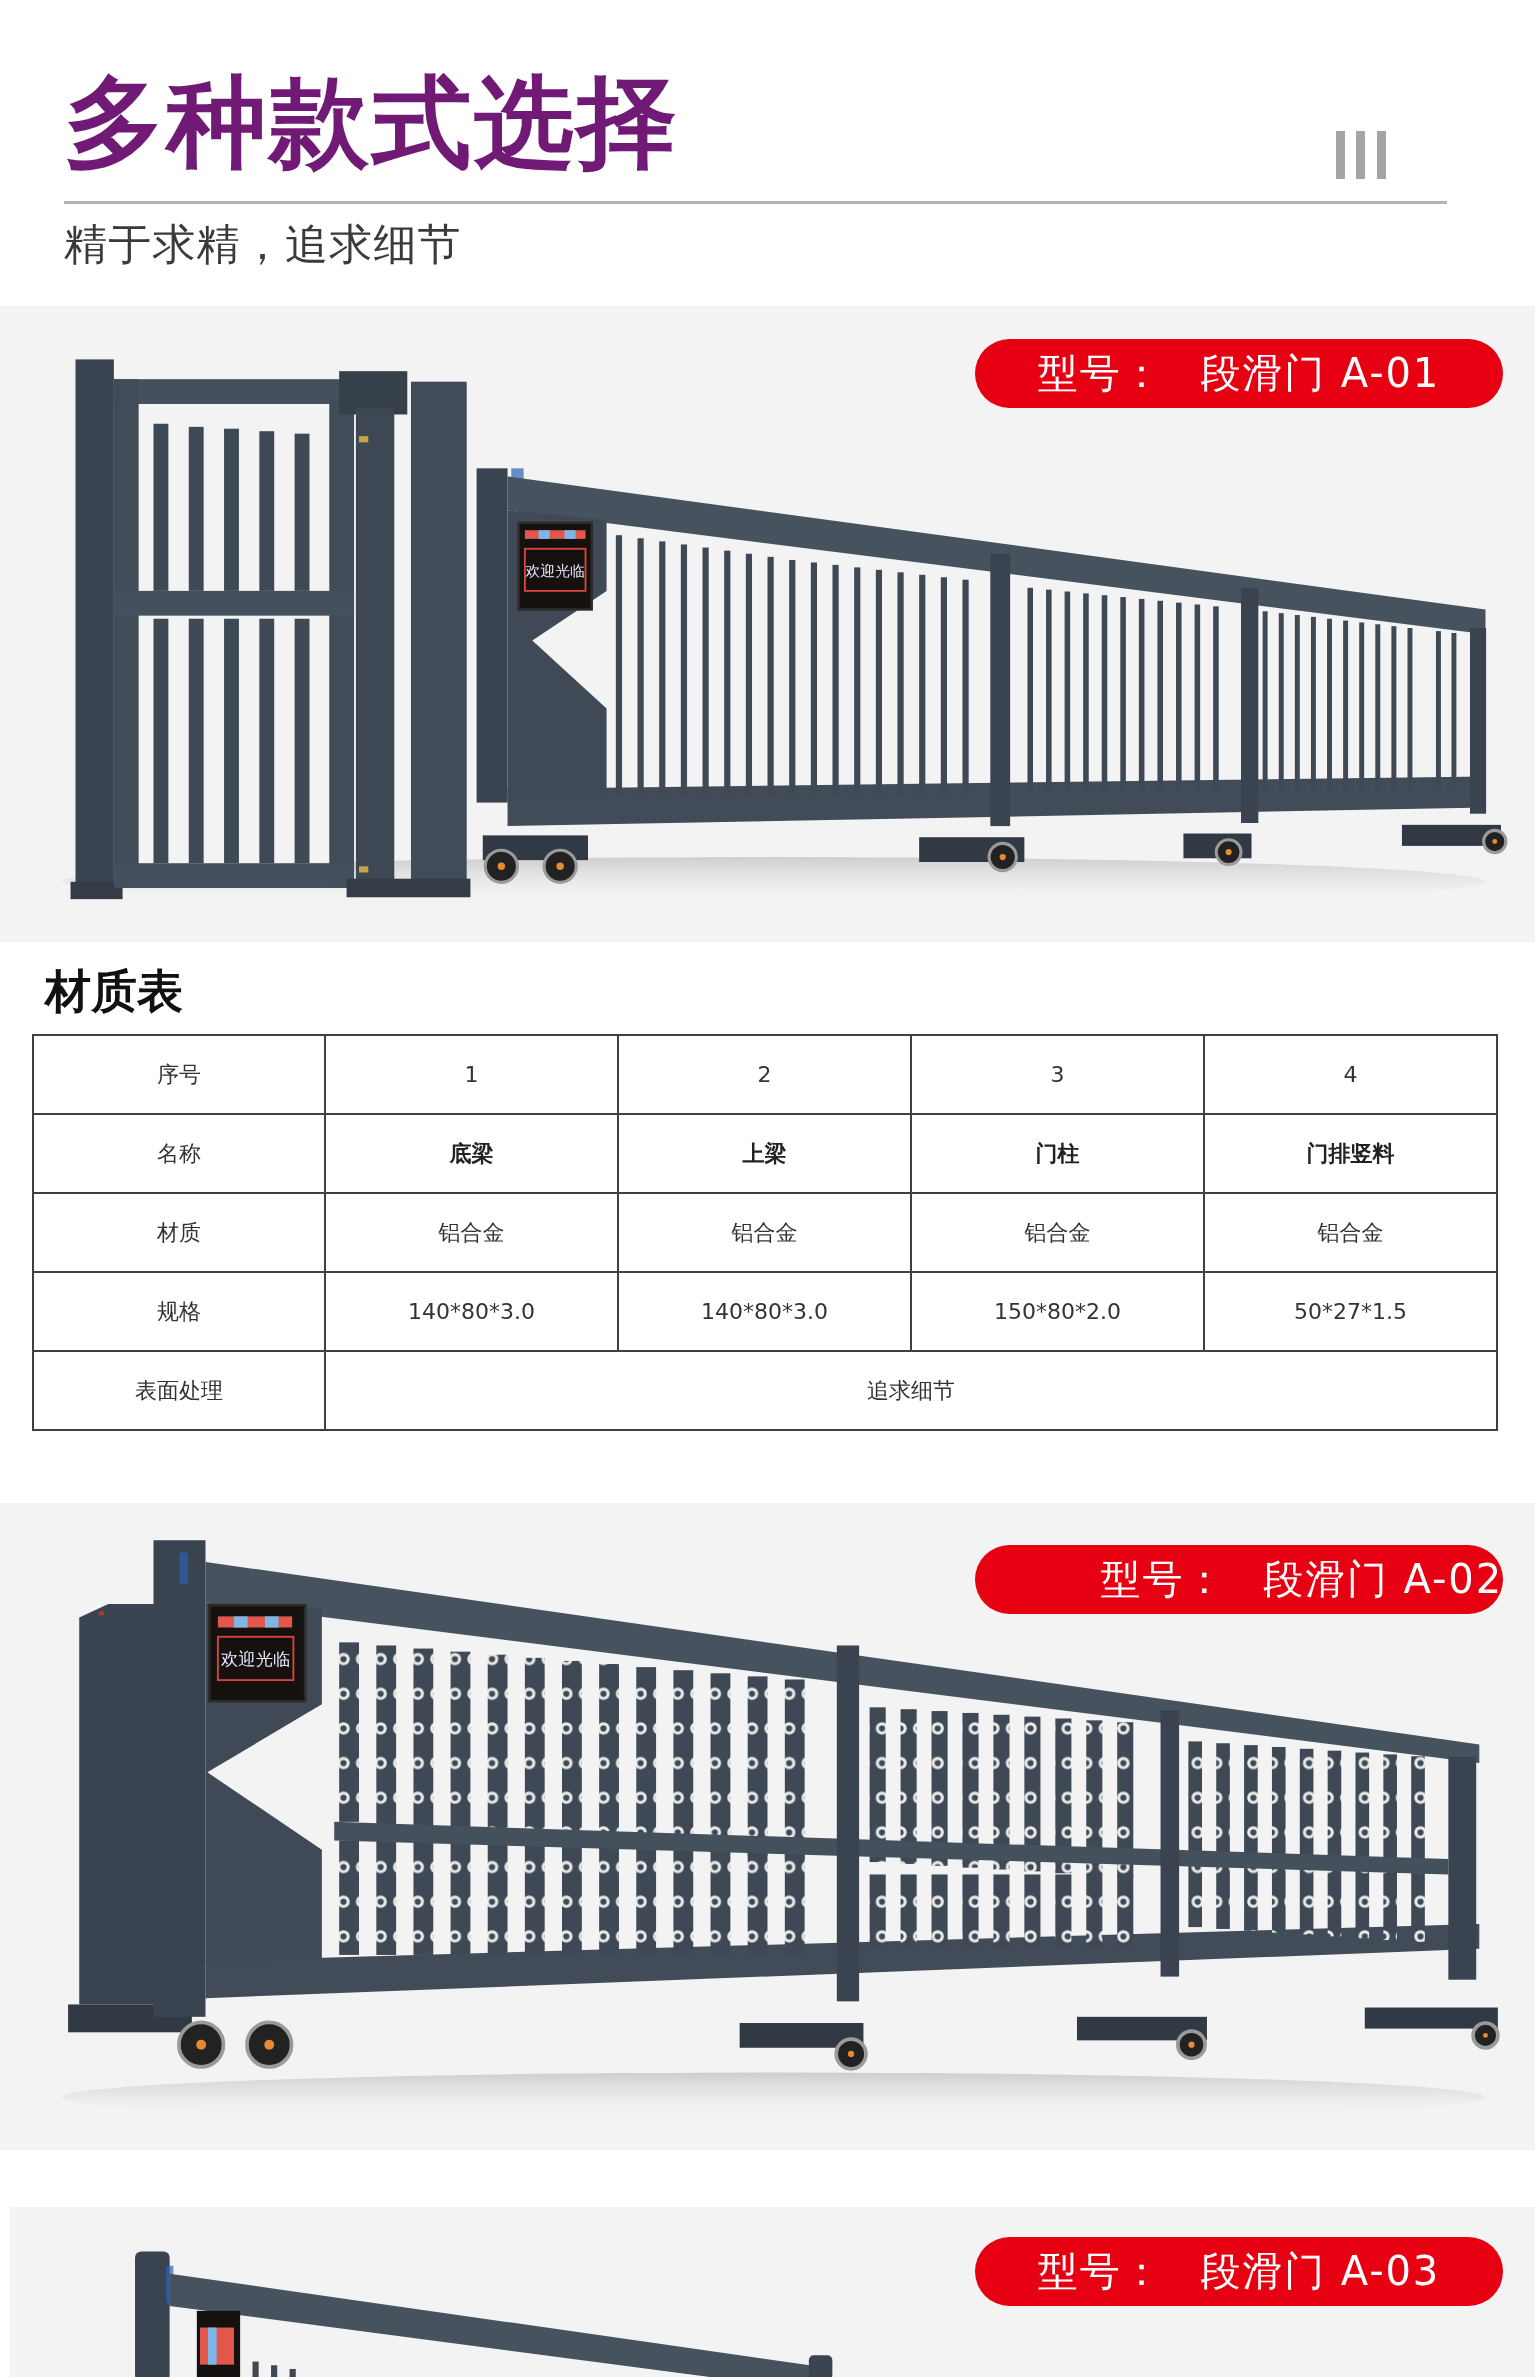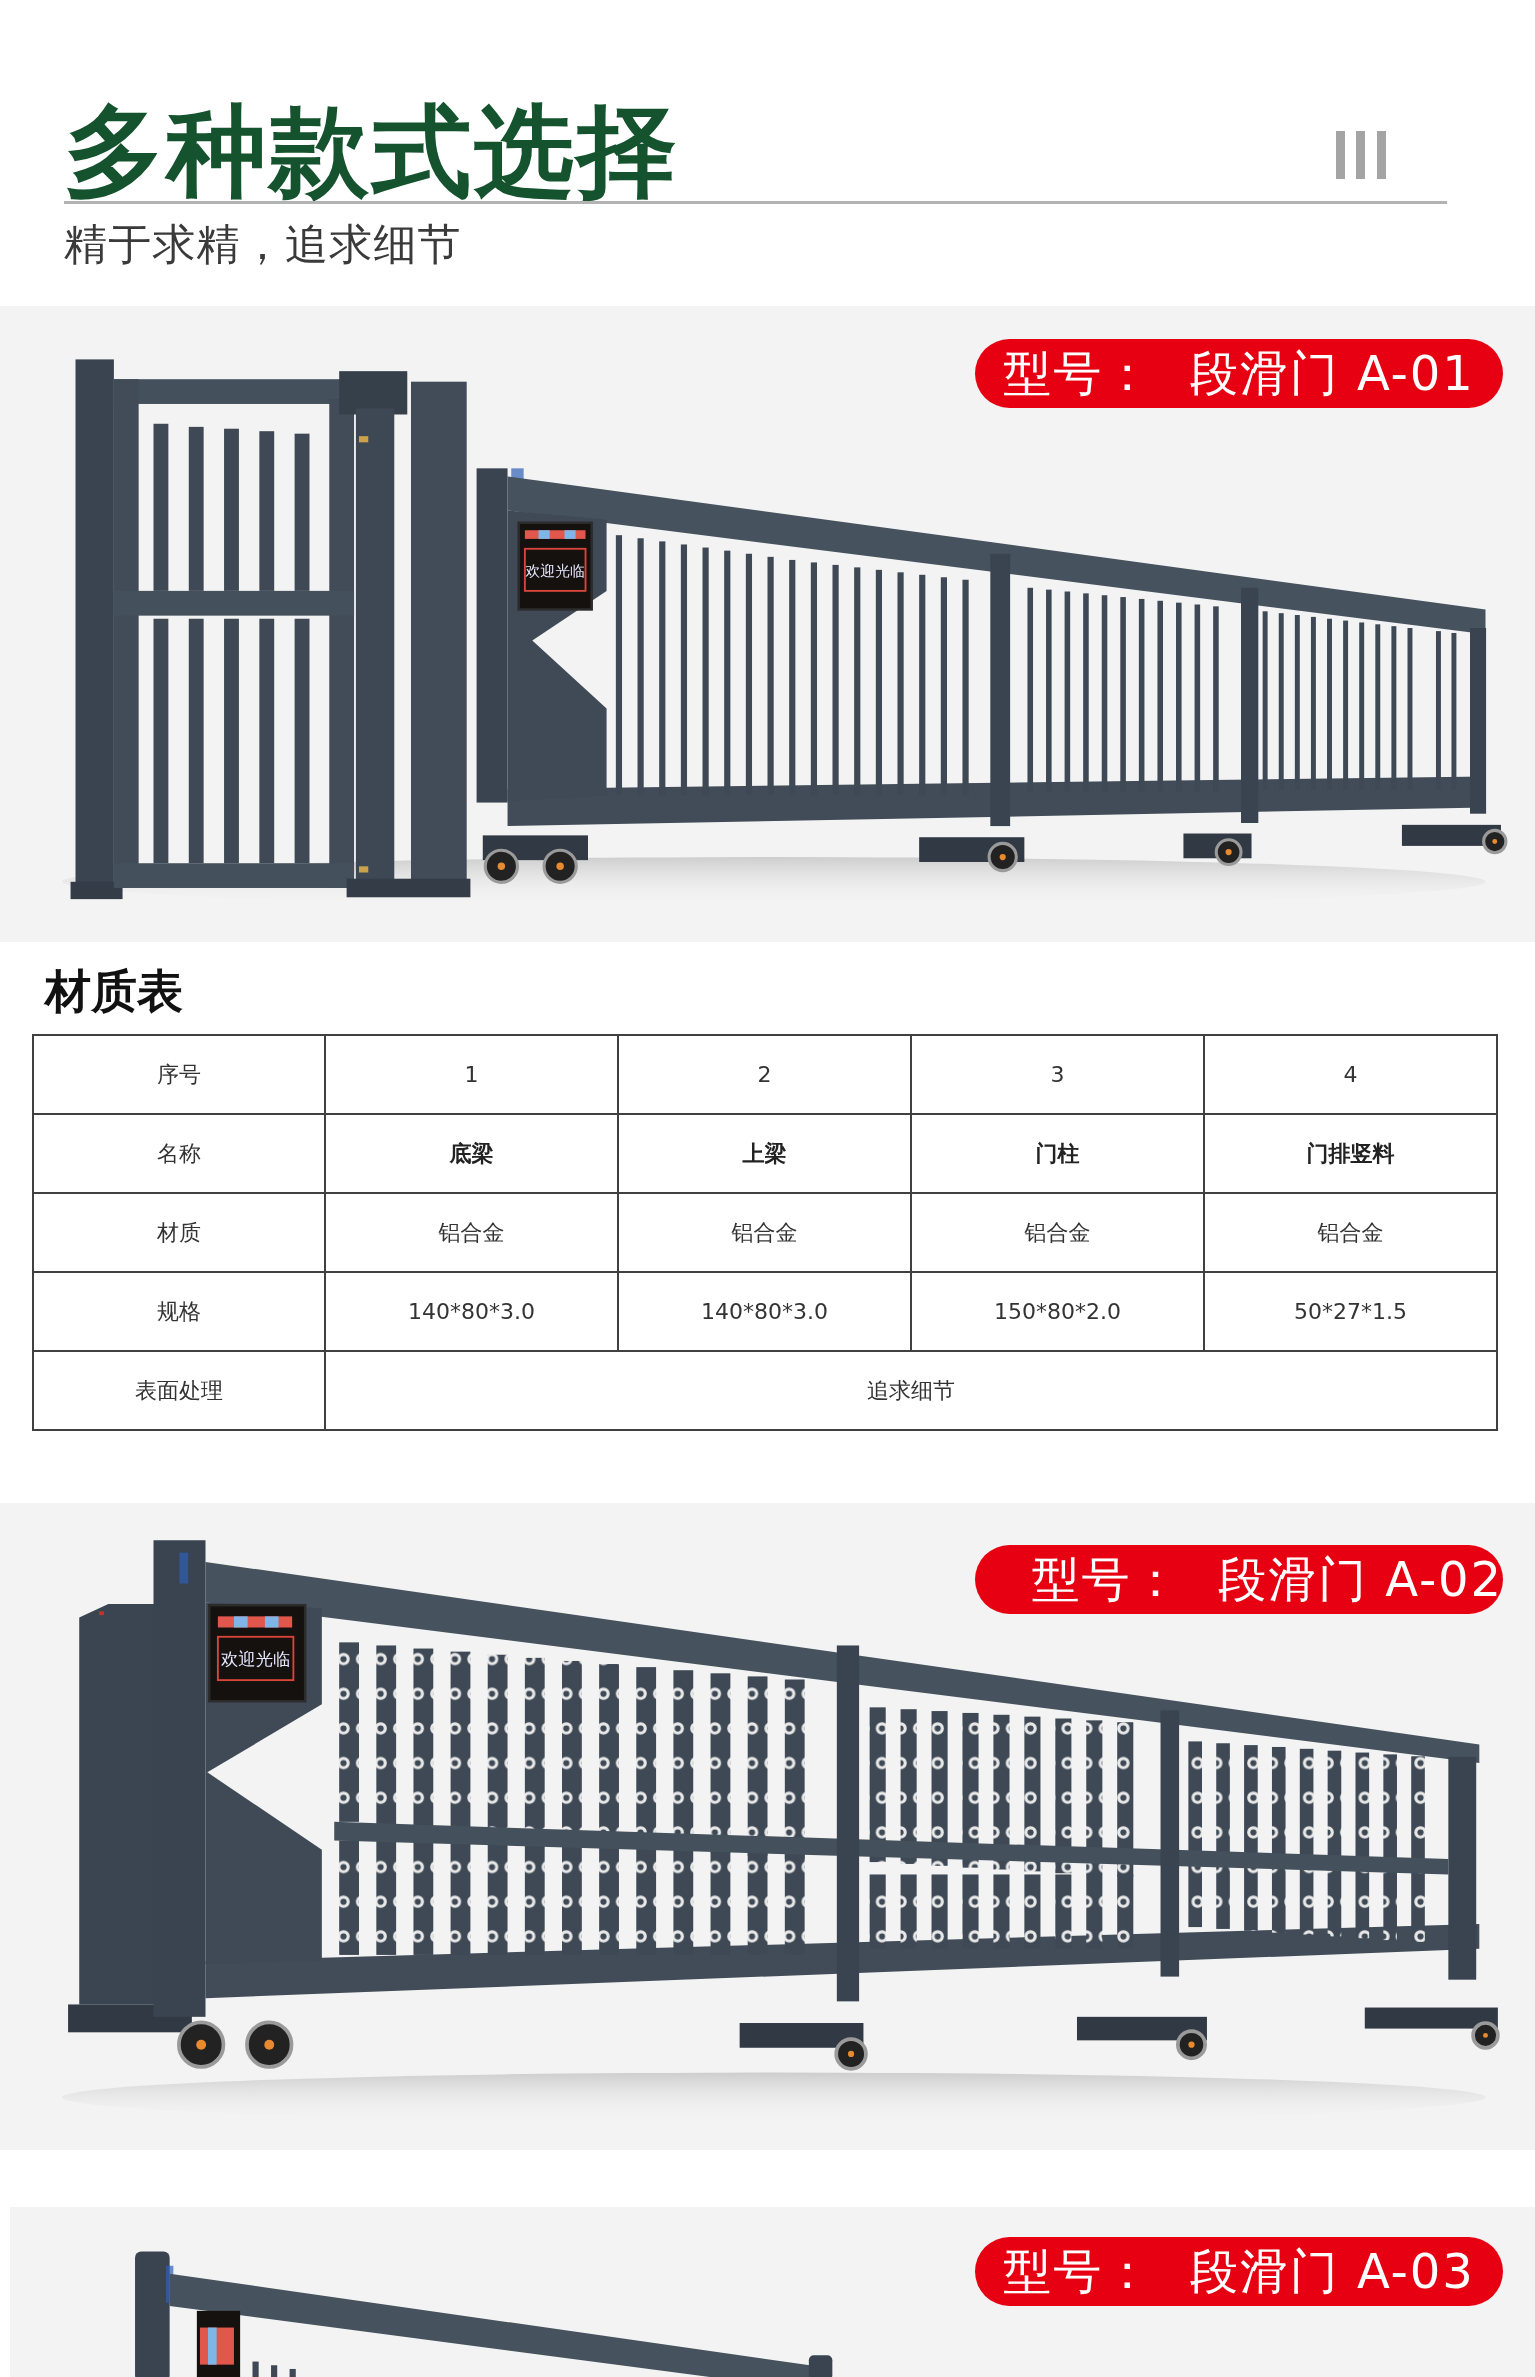--- a/index.html
+++ b/index.html
@@ -1,27 +1,27 @@
 <!DOCTYPE html>
 <html style="font-size:10px"><head>
 <meta charset="utf-8">
 <style>
   html, body { margin:0; padding:0; }
   body { width:1535px; height:2377px; position:relative; overflow:hidden; background:#ffffff;
          font-family:"DejaVu Sans", "Liberation Sans", sans-serif; color:#111; }
   .abs { position:absolute; }
-  .title { left:64px; top:67px; font-size:100px; font-weight:bold; letter-spacing:2.5px; line-height:111px; color:#14532d; white-space:nowrap;margin-top:29px; }
+  .title { left:64px; top:67px; font-size:100px; font-weight:bold; letter-spacing:2.5px; line-height:111px; color:#701a75; white-space:nowrap; }
   .deco-bars { left:1336px; top:131px; width:51px; height:48px; }
   .deco-bars span { position:absolute; top:0; width:8.7px; height:48px; background:#a4a4a4; }
   .divider { left:64px; top:201px; width:1383px; height:2.5px; background:#b3b3b3; }
   .subtitle { left:64px; top:223px; font-size:43px; line-height:43px; color:#3a3a3a; letter-spacing:1.2px; white-space:nowrap; }
 
   .section { left:0; width:1535px; background:#f3f3f3; overflow:hidden; }
   .badge { position:absolute; left:975px; width:528px; height:69px; border-radius:35px; background:#e60012;
-           color:#fff; font-size:48px; line-height:69px; text-align:center; white-space:nowrap; letter-spacing:1.9px; }
+           color:#fff; font-size:40px; line-height:69px; text-align:center; white-space:nowrap; letter-spacing:1.9px; }
   .badge .gap { display:inline-block; width:37px; }
   .gate-svg { position:absolute; left:0; top:0; }
 
   .table-title { left:45px; top:966px; font-size:46px; font-weight:bold; line-height:50px; color:#111; }
   table.mat { position:absolute; left:32px; top:1034px; width:1465px; border-collapse:collapse; table-layout:fixed; }
   table.mat td { border:2.5px solid #404040; height:77px; text-align:center; vertical-align:middle;
                  font-size:22px; color:#333; padding:0; }
   table.mat td.bold { font-weight:bold; color:#222; }
 </style>
 </head>

